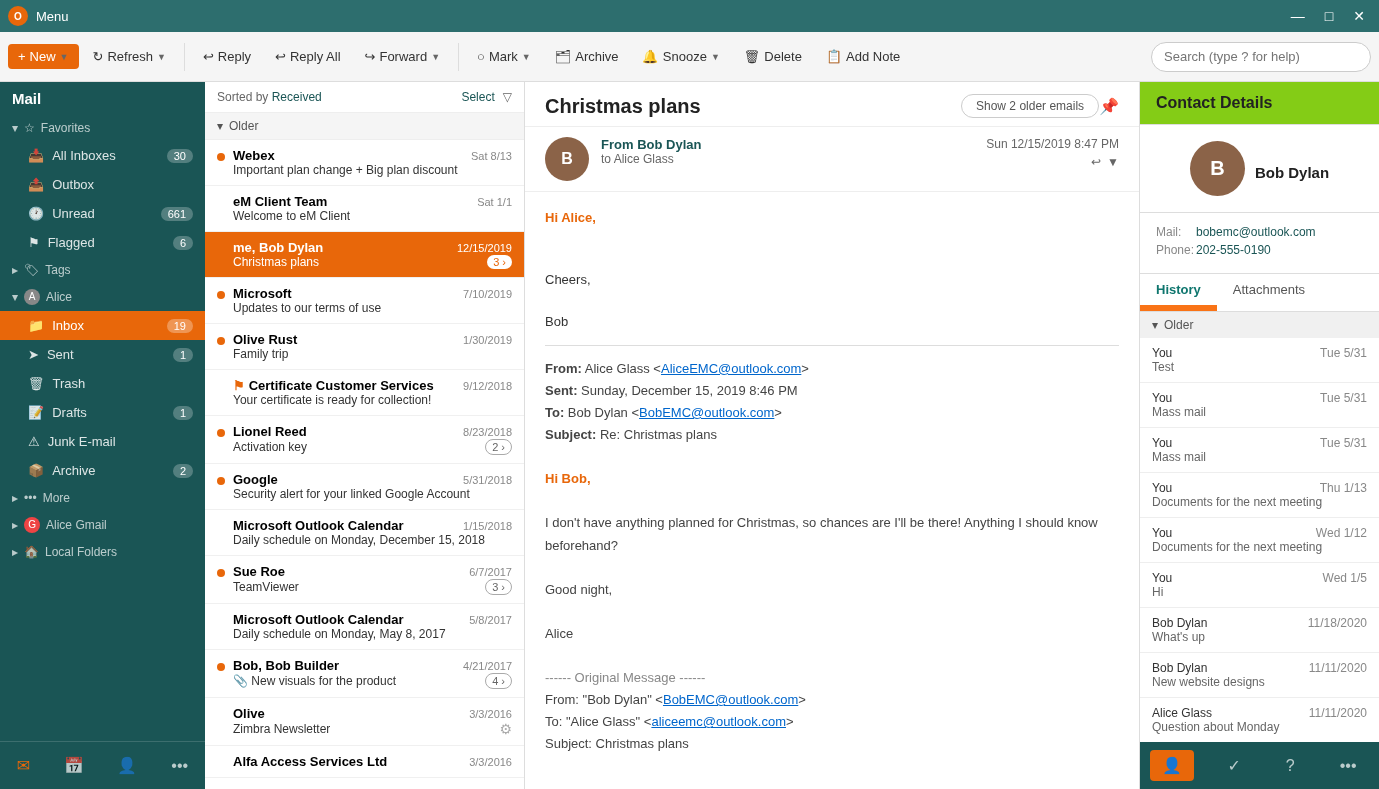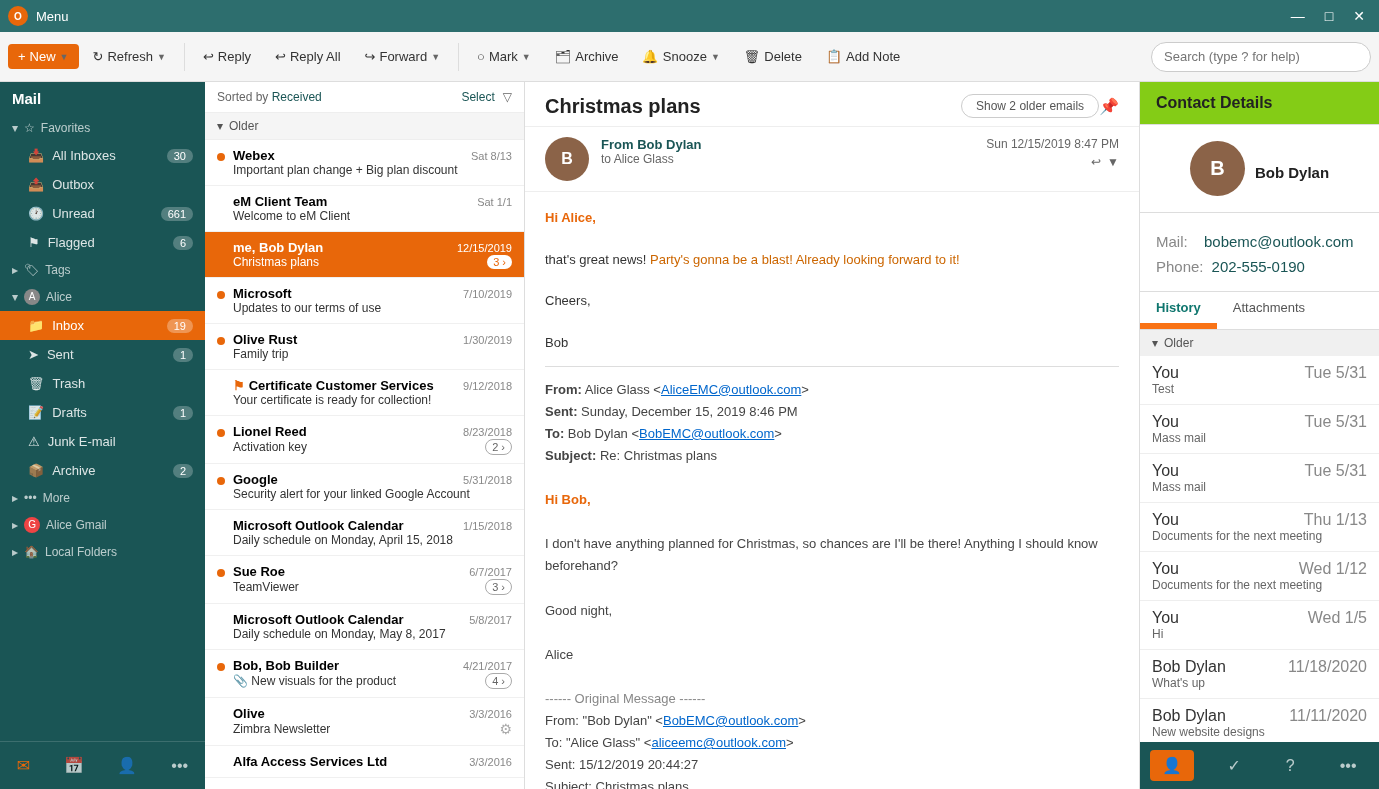--- a/index.html
+++ b/index.html
@@ -83,30 +83,30 @@
     .quoted-header { color: #888; }
     .email-body strong { font-weight: bold; }
 
     
     .contact-panel { width: 240px; background: #f8f8f8; border-left: 1px solid #ddd; display: flex; flex-direction: column; flex-shrink: 0; }
     .contact-panel-title { padding: 12px 16px; font-size: 16px; font-weight: 600; color: #222; border-bottom: 1px solid #ddd; background: #84cc16; }
     .contact-avatar-section { background: white; padding: 16px; display: flex; flex-direction: column; align-items: center; border-bottom: 1px solid #ddd; }
     .contact-avatar { width: 55px; height: 55px; border-radius: 50%; background: #8b6348; display: flex; align-items: center; justify-content: center; color: white; font-size: 20px; font-weight: bold; }
     .contact-name { font-size: 15px; font-weight: 600; color: #222; margin-top: 8px; }
     .contact-info { padding: 12px 16px; background: white; border-bottom: 1px solid #ddd; }
-    .contact-info-row { display: flex; gap: 8px; font-size: 15px; margin-bottom: 4px; margin-top: 8px; }
+    .contact-info-row { display: flex; font-size: 12px; margin-bottom: 4px; }
     .contact-info-label { color: #888; min-width: 40px; }
     .contact-info-value { color: #1a5555; }
     .contact-tabs { display: flex; border-bottom: 1px solid #ddd; background: white; }
     .contact-tab { padding: 8px 16px; font-size: 13px; cursor: pointer; color: #555; border-bottom: 2px solid transparent; }
     .contact-tab.active { color: #0f766e; border-bottom: 6px solid #f97316; font-weight: 600; }
     .contact-history { flex: 1; overflow-y: auto; background: #f8f8f8; }
     .history-group-header { display: flex; align-items: center; padding: 6px 12px; background: #f0f0f0; font-size: 12px; color: #555; gap: 6px; cursor: pointer; }
     .history-item { padding: 8px 12px; border-bottom: 1px solid #eee; background: white; cursor: pointer; }
-    .history-row1 { display: flex; justify-content: space-between; font-size: 16px; }
+    .history-row1 { display: flex; justify-content: space-between; font-size: 12px; }
     .history-sender { color: #333; font-weight: 500; }
     .history-date { color: #888; }
     .history-subject { font-size: 12px; color: #666; }
     .contact-bottom-bar { background: #1a5555; display: flex; justify-content: space-around; padding: 8px 0; }
     .contact-bottom-btn { background: none; border: none; color: rgba(255,255,255,0.7); cursor: pointer; padding: 6px 12px; font-size: 16px; }
     .contact-bottom-btn.active { color: white; background: #e8670a; border-radius: 4px; }
 
     
     ::-webkit-scrollbar { width: 6px; }
     ::-webkit-scrollbar-track { background: #f0f0f0; }
@@ -385,21 +385,21 @@
       </div>
     </div>
 
     <div class="email-item">
       <div class="email-unread-dot none"></div>
       <div class="email-content">
         <div class="email-row1">
           <span class="email-sender">Microsoft Outlook Calendar</span>
           <span class="email-date">1/15/2018</span>
         </div>
-        <div class="email-subject">Daily schedule on Monday, April 15, 2018</div>
+        <div class="email-subject">Daily schedule on Monday, December 15, 2018</div>
       </div>
     </div>
 
     <div class="email-item">
       <div class="email-unread-dot"></div>
       <div class="email-content">
         <div class="email-row1">
           <span class="email-sender">Sue Roe</span>
           <span class="email-date">6/7/2017</span>
         </div>
@@ -486,21 +486,20 @@
         <div style="display:flex;gap:6px;">
           <span style="cursor:pointer;color:#666;">↩</span>
           <span style="cursor:pointer;color:#666;">▼</span>
         </div>
       </div>
     </div>
 
     <div class="email-body">
       <p><span class="greeting">Hi Alice,</span></p>
       <br>
-      <p>that's great news! <span class="highlight">Party's gonna be a blast! Already looking forward to it!</span></p>
       <br>
       <p>Cheers,</p>
       <br>
       <p>Bob</p>
       <hr class="email-divider">
       <div class="quoted">
         <p><strong>From:</strong> Alice Glass &lt;<span class="blue-link">AliceEMC@outlook.com</span>&gt;</p>
         <p><strong>Sent:</strong> Sunday, December 15, 2019 8:46 PM</p>
         <p><strong>To:</strong> Bob Dylan &lt;<span class="blue-link">BobEMC@outlook.com</span>&gt;</p>
         <p><strong>Subject:</strong> Re: Christmas plans</p>
@@ -509,21 +508,20 @@
         <br>
         <p>I don't have anything planned for Christmas, so chances are I'll be there! Anything I should know beforehand?</p>
         <br>
         <p>Good night,</p>
         <br>
         <p>Alice</p>
         <br>
         <p class="quoted-header">------ Original Message ------</p>
         <p>From: "Bob Dylan" &lt;<span class="blue-link">BobEMC@outlook.com</span>&gt;</p>
         <p>To: "Alice Glass" &lt;<span class="blue-link">aliceemc@outlook.com</span>&gt;</p>
-        <p>Sent: 15/12/2019 20:44:27</p>
         <p>Subject: Christmas plans</p>
         <br>
         
       </div>
     </div>
   </div>
 
   <div class="contact-panel">
     <div class="contact-panel-title">Contact Details</div>
 

